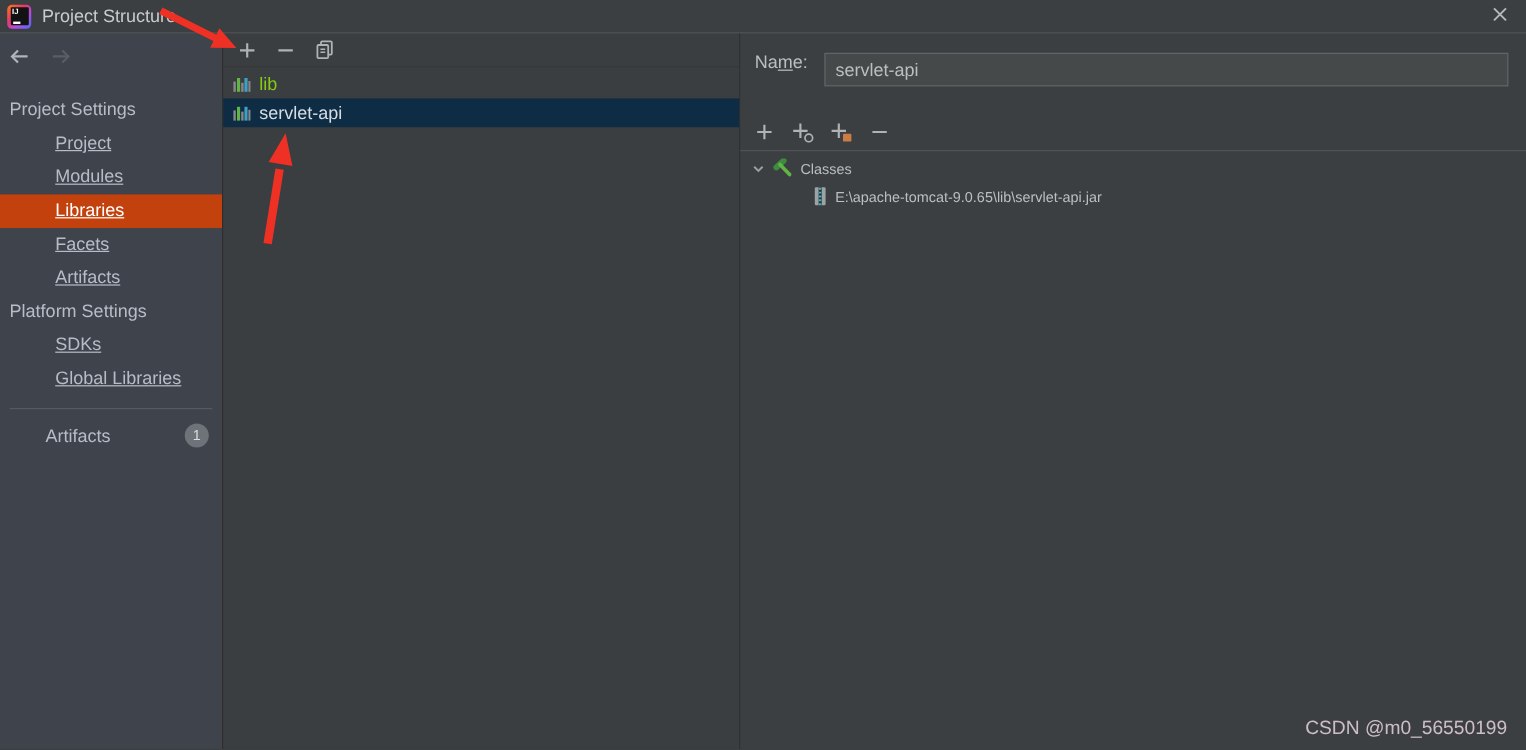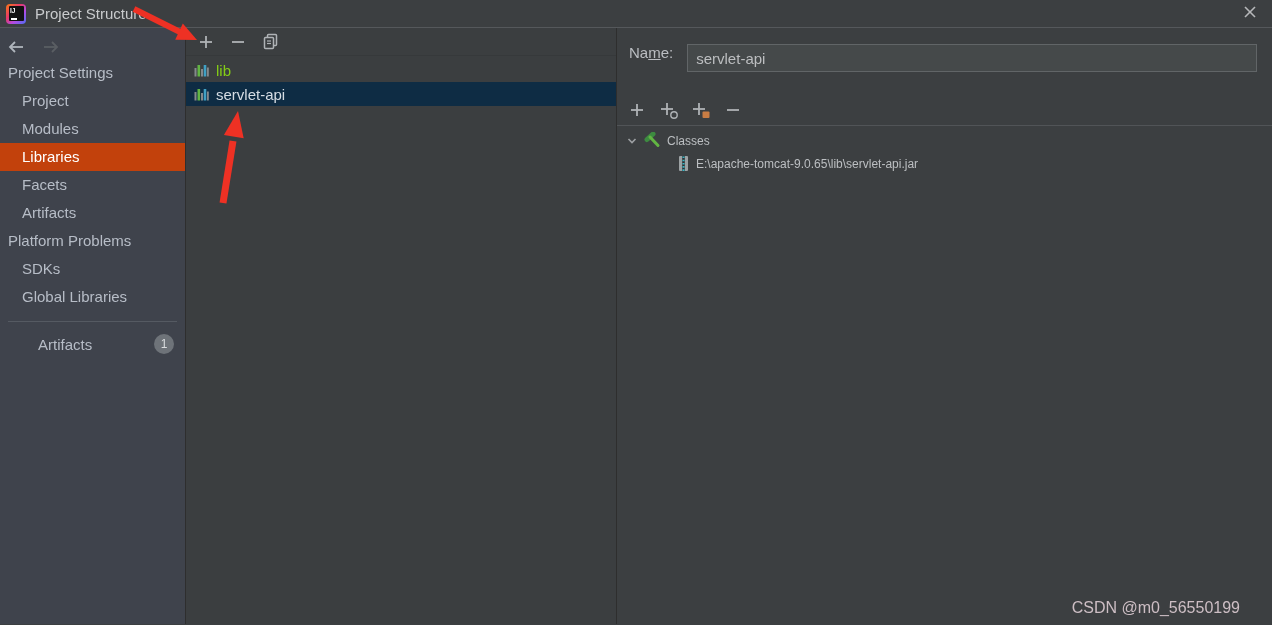--- a/index.html
+++ b/index.html
@@ -18,24 +18,24 @@
   .win-title { color:#C9CBCD; font-size:15px; }
   .close-btn { position:absolute; right:13px; top:3px; width:18px; height:18px; cursor:pointer; }
 
   .content { display:flex; height:596px; }
 
   
   .sidebar { width:185px; background:#3F434C; color:#B7BDC7; font-size:15px;
              display:flex; flex-direction:column; flex-shrink:0; }
   .nav-arrows { height:24px; padding:9px 0 0 6px; display:flex; gap:14px; }
   .nav-arrows svg { display:block; }
-  .side-list { margin-top:7px; }
+  .side-list { margin-top:26px; }
   .side-row { height:28px; line-height:28px; white-space:nowrap; }
   .side-row.header { padding-left:8px; }
-  .side-row.item { padding-left:22px; cursor:pointer; }
+  .side-row.item { padding-left:46px; cursor:pointer;text-decoration:underline; }
   .side-row.selected { background:#c2410c; color:#FFFFFF; }
   .side-divider { margin:10px 8px 0 8px; border-top:1px solid #555A62; }
   .problems-row { margin-top:8px; height:28px; display:flex; align-items:center;
                   padding-left:38px; cursor:pointer; }
   .badge { margin-left:auto; margin-right:11px; width:20px; height:20px; border-radius:50%;
            background:#6E7379; color:#DADCDE; font-size:12px; display:flex;
            align-items:center; justify-content:center; }
 
   
   .middle { width:432px; background:#3B3E40; border-left:1px solid #2E2E2E;
@@ -58,21 +58,21 @@
                 font-family:"Liberation Sans", sans-serif; outline:none; }
   .right-toolbar { margin-top:26px; padding-left:10px; height:24px; display:flex;
                    align-items:center; gap:12px; }
   .right-sep { margin-top:3px; border-top:1px solid #515457; }
   .tree { padding-top:3px; }
   .tree-row { height:23px; display:flex; align-items:center; gap:6px;
               color:#BCBFC2; font-size:12px; cursor:pointer; }
   .tree-row.root { padding-left:9px; }
   .tree-row.child { padding-left:60px; }
 
-  .watermark { position:absolute; right:32px; bottom:7px; color:#CDBEC4; font-size:16px; }
+  .watermark { position:absolute; right:16px; bottom:7px; color:#CDBEC4; font-size:16px; }
 
   
   .annotations { position:absolute; left:0; top:0; width:1272px; height:625px;
                  pointer-events:none; z-index:50; }
 </style>
 </head>
 <body>
 
 <div class="window">
 
@@ -109,21 +109,21 @@
         </span>
       </div>
 
       <div class="side-list">
         <div class="side-row header">Project Settings</div>
         <div class="side-row item">Project</div>
         <div class="side-row item">Modules</div>
         <div class="side-row item selected">Libraries</div>
         <div class="side-row item">Facets</div>
         <div class="side-row item">Artifacts</div>
-        <div class="side-row header">Platform Problems</div>
+        <div class="side-row header">Platform Settings</div>
         <div class="side-row item">SDKs</div>
         <div class="side-row item">Global Libraries</div>
       </div>
 
       <div class="side-divider"></div>
 
       <div class="problems-row">
         <span>Artifacts</span>
         <span class="badge">1</span>
       </div>

